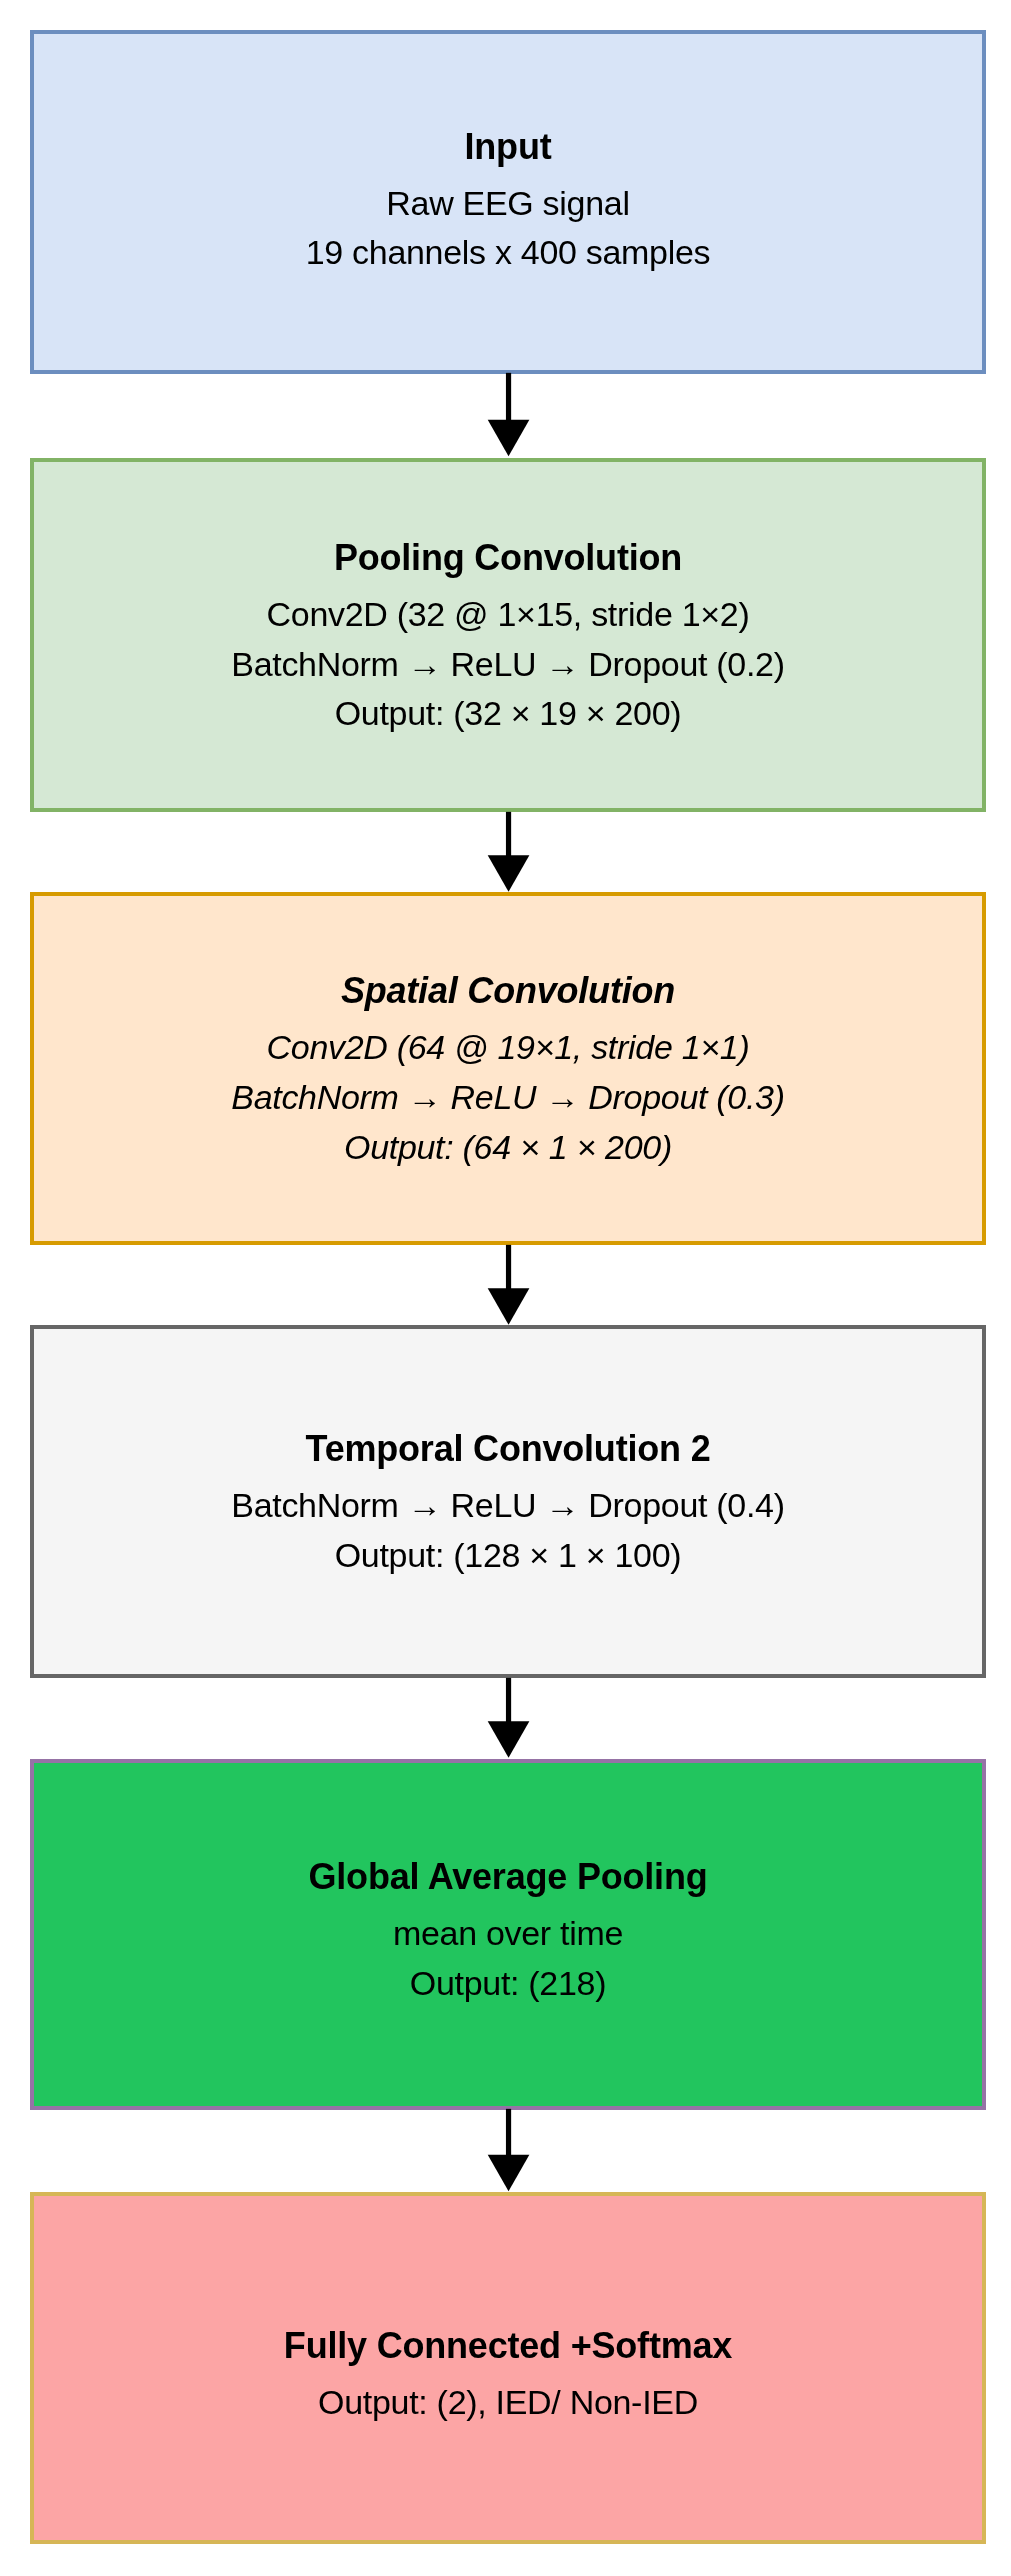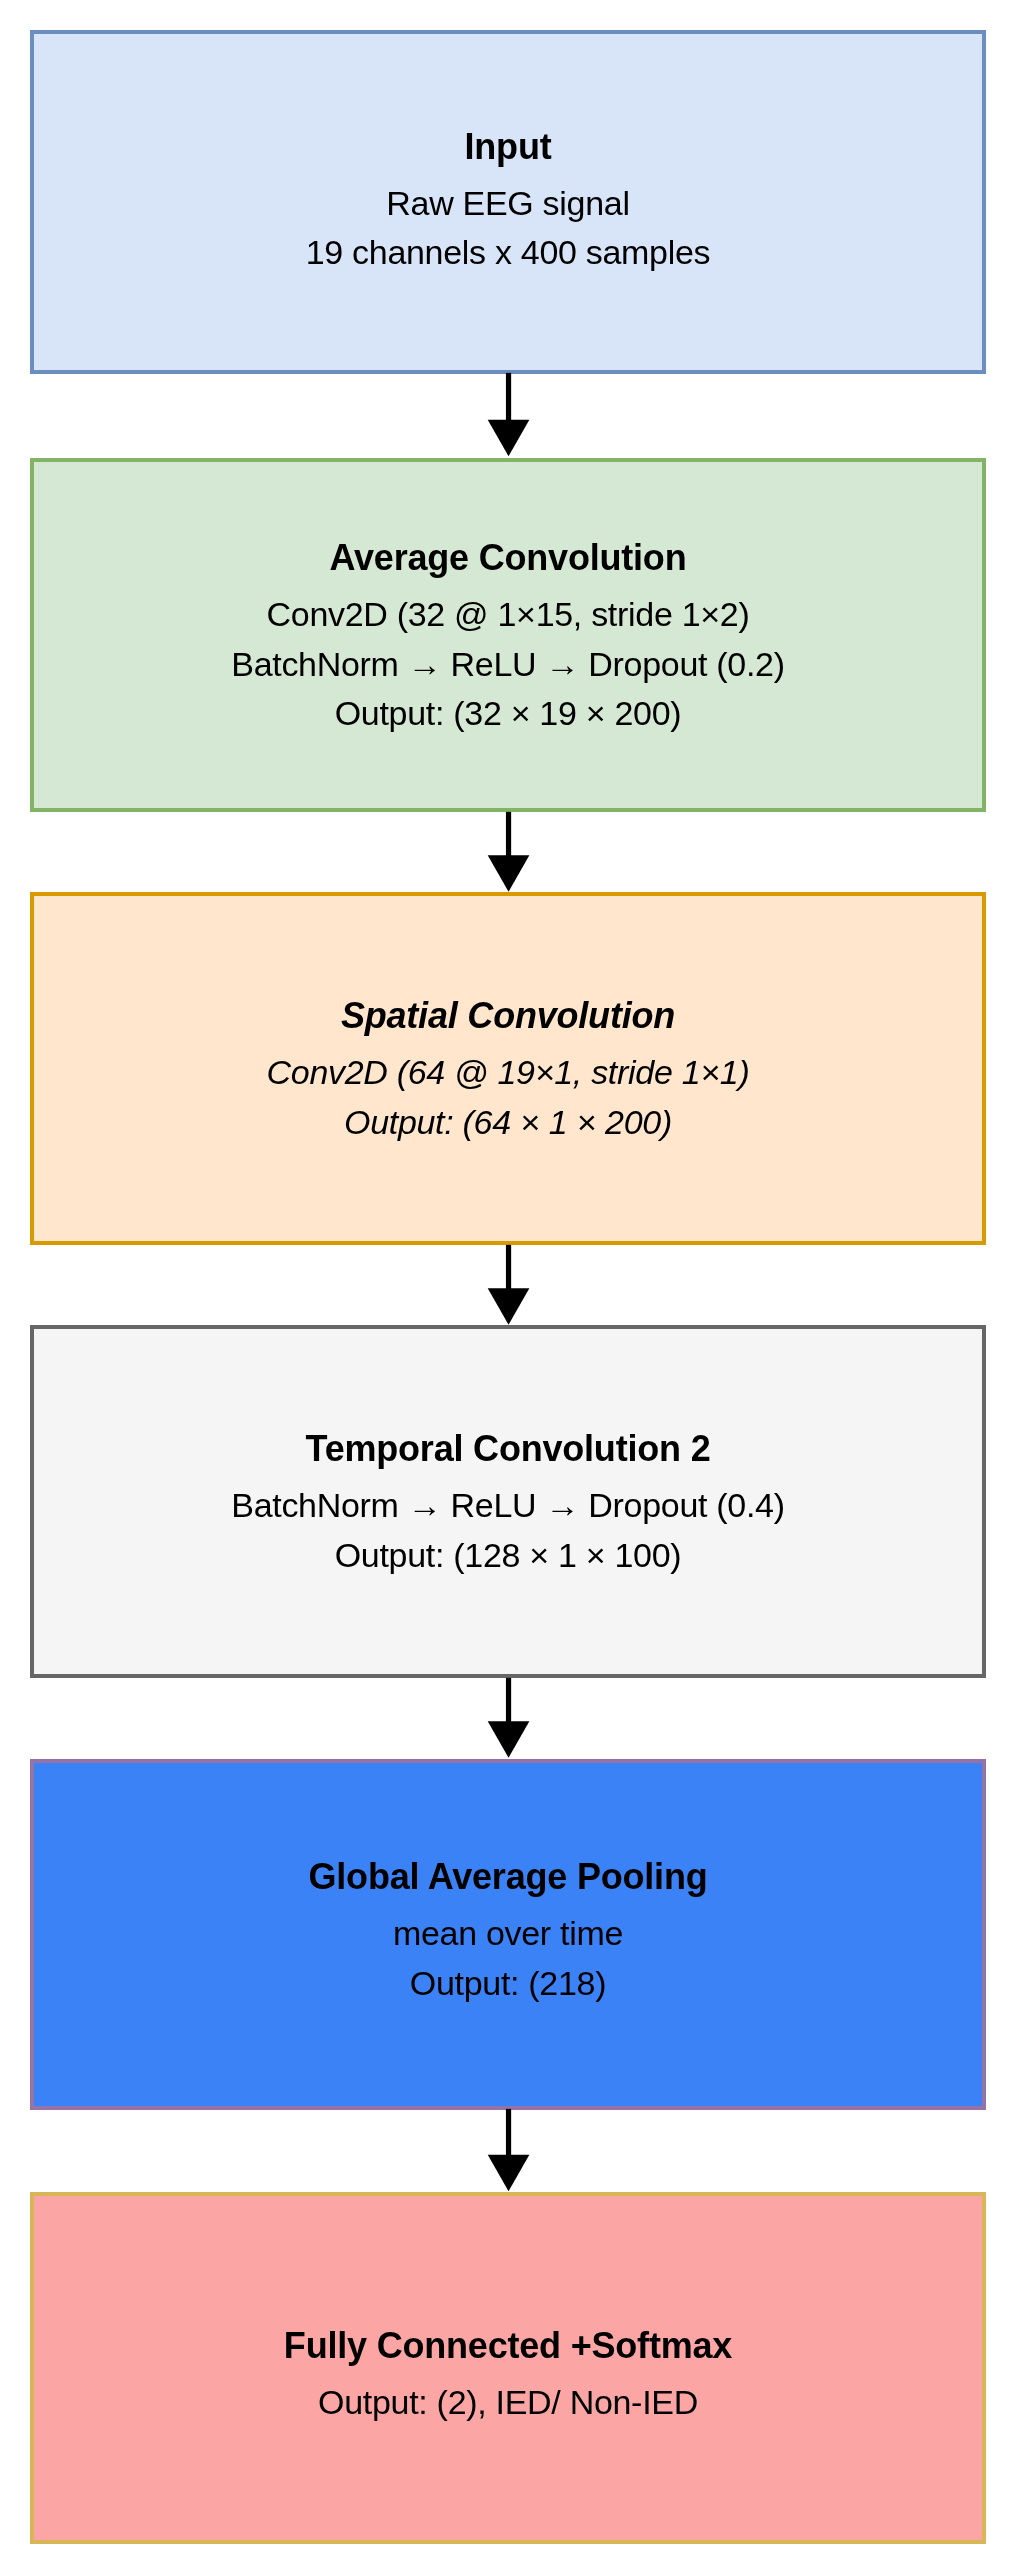--- a/index.html
+++ b/index.html
@@ -107,38 +107,39 @@
 
   <div class="arrow" id="arrow-1">
     <svg width="1011" height="87" viewBox="0 0 1165 100">
       <line x1="586" y1="2" x2="586" y2="74" stroke="#000000" stroke-width="6"></line>
       <polygon points="586,98 562,56 610,56" fill="#000000"></polygon>
     </svg>
   </div>
 
   <div class="node" id="node-temporal-conv" style="background-color: rgb(213, 232, 212); border-color: rgb(130, 179, 102);">
     <div class="stack">
-      <div class="title">Average Convolution</div>
+      <div class="title">Pooling Convolution</div>
       <div class="line">Conv2D (32 @ 1×15, stride 1×2)</div>
       <div class="line">BatchNorm → ReLU → Dropout (0.2)</div>
       <div class="line">Output: (32 × 19 × 200)</div>
     </div>
   </div>
 
   <div class="arrow" id="arrow-2">
     <svg width="1011" height="87" viewBox="0 0 1165 100">
       <line x1="586" y1="2" x2="586" y2="70" stroke="#000000" stroke-width="6"></line>
       <polygon points="586,94 562,52 610,52" fill="#000000"></polygon>
     </svg>
   </div>
 
   <div class="node" id="node-spatial-conv" style="background-color: rgb(255, 230, 204); border-color: rgb(215, 155, 0);">
     <div class="stack">
       <div class="title">Spatial Convolution</div>
       <div class="line">Conv2D (64 @ 19×1, stride 1×1)</div>
+      <div class="line">BatchNorm → ReLU → Dropout (0.3)</div>
       <div class="line">Output: (64 × 1 × 200)</div>
     </div>
   </div>
 
   <div class="arrow" id="arrow-3">
     <svg width="1011" height="87" viewBox="0 0 1165 100">
       <line x1="586" y1="2" x2="586" y2="70" stroke="#000000" stroke-width="6"></line>
       <polygon points="586,94 562,52 610,52" fill="#000000"></polygon>
     </svg>
   </div>
@@ -151,21 +152,21 @@
     </div>
   </div>
 
   <div class="arrow" id="arrow-4">
     <svg width="1011" height="87" viewBox="0 0 1165 100">
       <line x1="586" y1="2" x2="586" y2="70" stroke="#000000" stroke-width="6"></line>
       <polygon points="586,94 562,52 610,52" fill="#000000"></polygon>
     </svg>
   </div>
 
-  <div class="node" id="node-global-pool" style="background-color: #3b82f6; border-color: rgb(150, 115, 166);">
+  <div class="node" id="node-global-pool" style="background-color: #22c55e; border-color: rgb(150, 115, 166);">
     <div class="stack">
       <div class="title">Global Average Pooling</div>
       <div class="line">mean over time</div>
       <div class="line">Output: (218)</div>
     </div>
   </div>
 
   <div class="arrow" id="arrow-5">
     <svg width="1011" height="87" viewBox="0 0 1165 100">
       <line x1="586" y1="2" x2="586" y2="73" stroke="#000000" stroke-width="6"></line>

